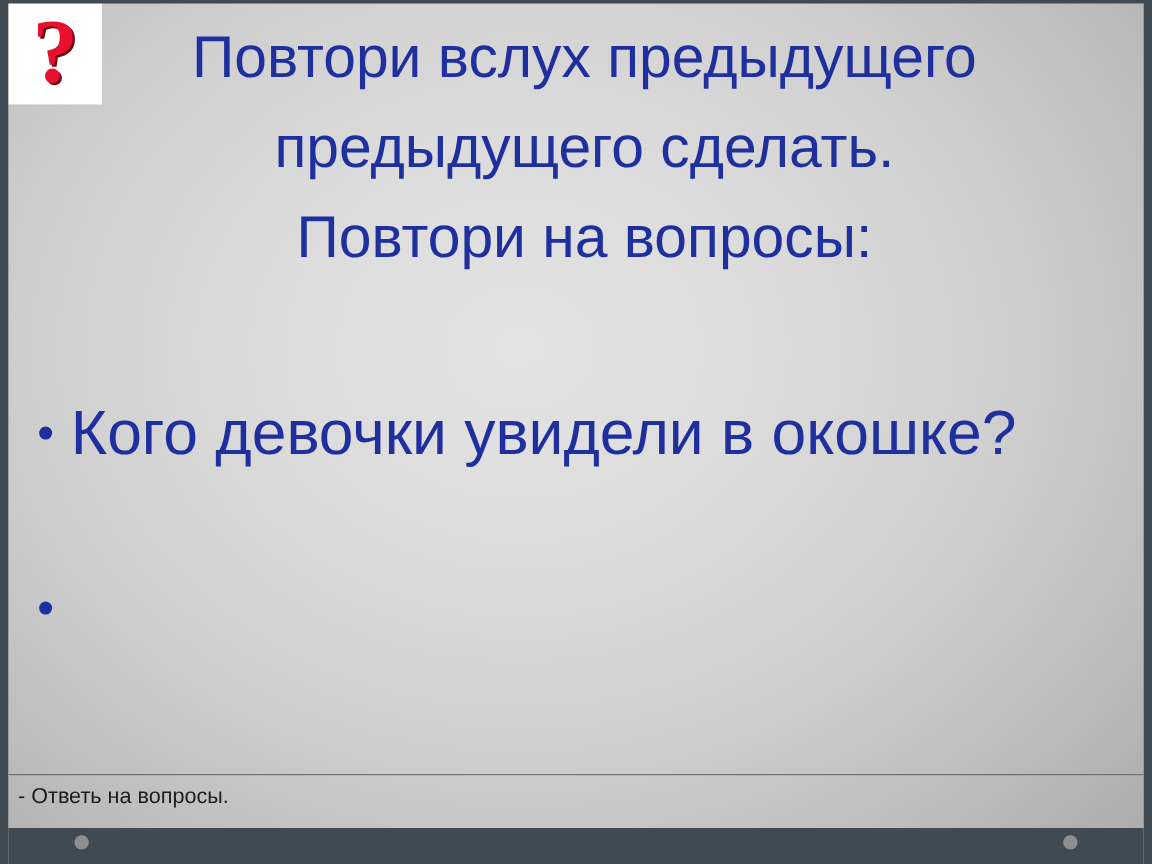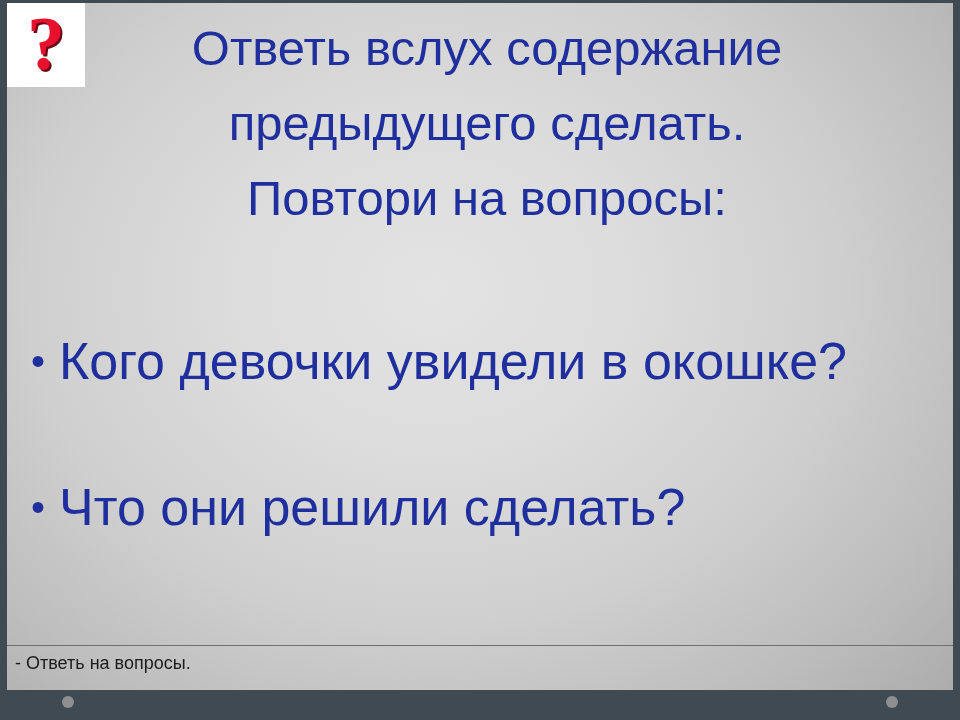--- a/index.html
+++ b/index.html
@@ -130,33 +130,32 @@
 </head>
 <body>
 
 <div class="slide">
 
   <div class="qmark-badge">
     <span class="qm">?</span>
   </div>
 
   <div class="title-block">
-    <span class="title-line">Ответь вслух содержание</span>
+    <span class="title-line">Повтори вслух предыдущего</span>
     <span class="title-line">предыдущего сделать.</span>
     <span class="title-line">Повтори на вопросы:</span>
   </div>
 
   <div class="bullets">
     <div class="bullet-row">
       <span class="bullet-dot">•</span>
       <span class="bullet-text">Кого девочки увидели в окошке?</span>
     </div>
     <div class="bullet-row">
       <span class="bullet-dot">•</span>
-      <span class="bullet-text">Что они решили сделать?</span>
     </div>
   </div>
 
   <div class="footer-rule"></div>
   <div class="footer-note">- Ответь на вопросы.</div>
 
   <div class="bottom-bar">
     <span class="bottom-dot left"></span>
     <span class="bottom-dot right"></span>
   </div>

